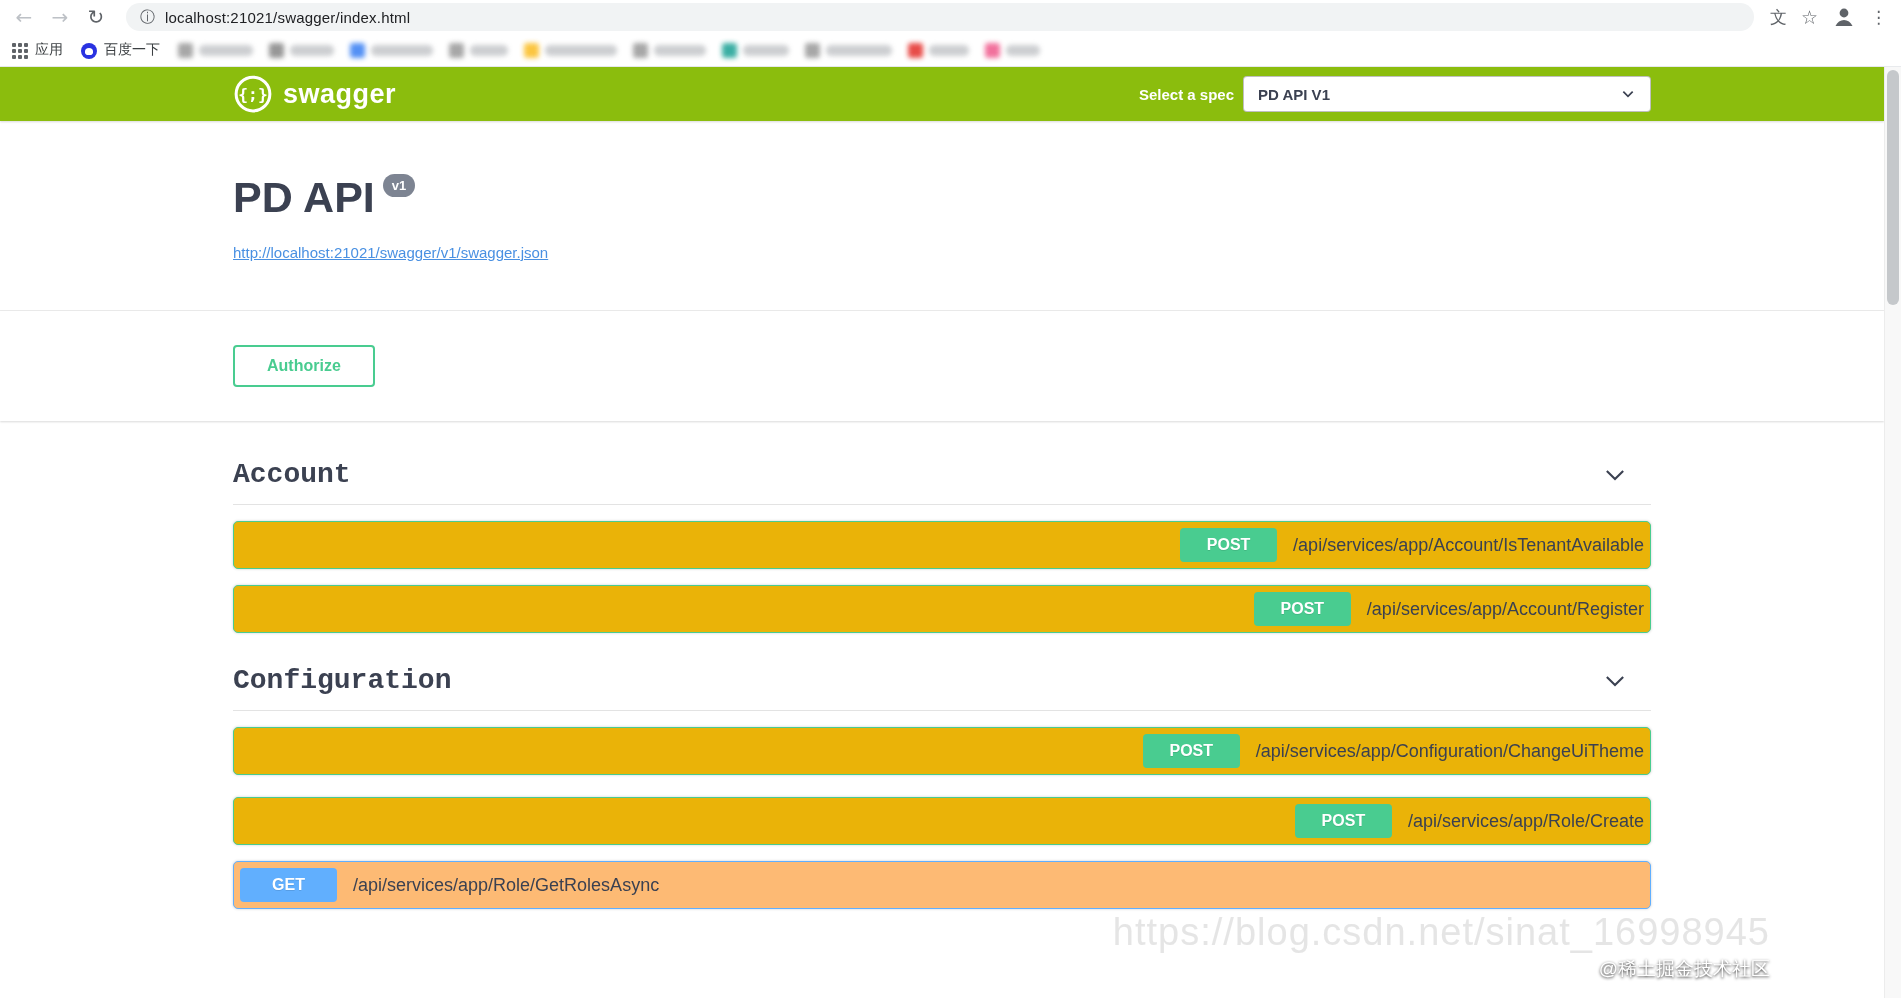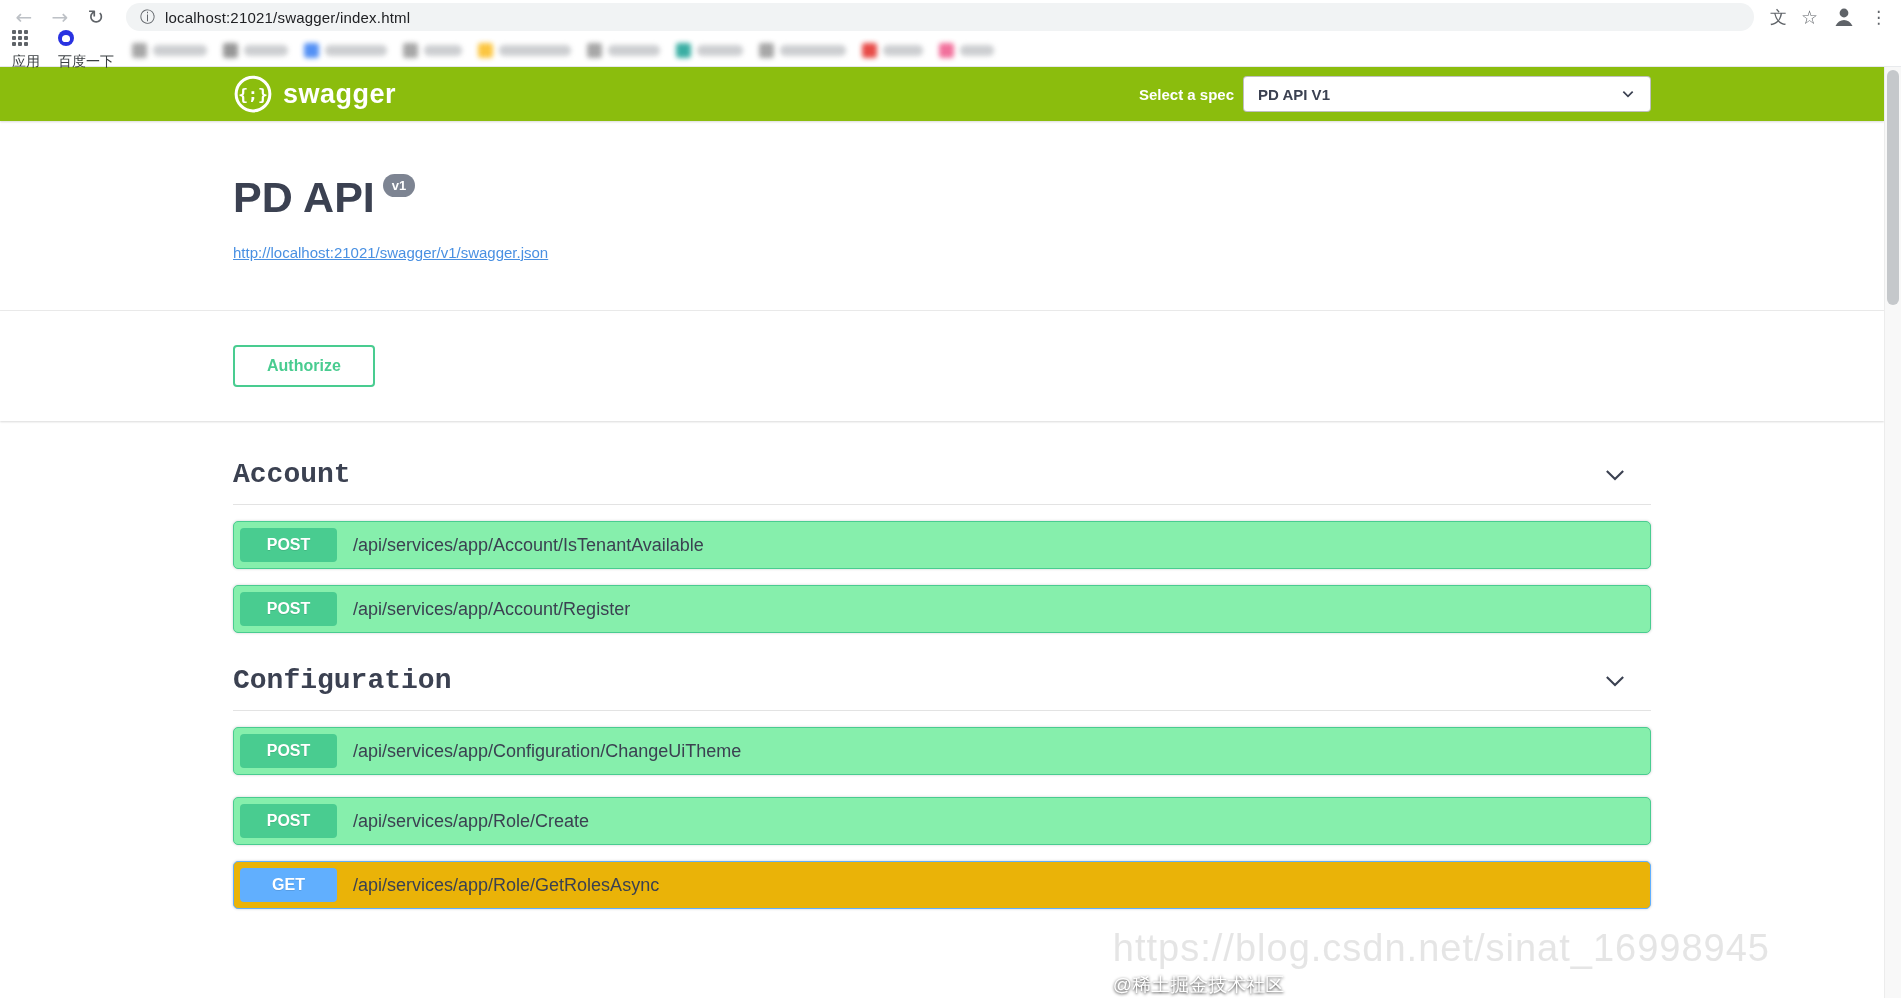--- a/index.html
+++ b/index.html
@@ -17,21 +17,21 @@
     display: flex; align-items: center; padding: 0 14px; gap: 10px; margin: 0 8px; }
   .info-glyph { color: #5f6368; font-size: 15px; font-family: "DejaVu Sans", sans-serif; }
   .url-text { font-size: 15px; color: #202124; letter-spacing: .2px; }
   .chrome-right { display: flex; align-items: center; gap: 14px; padding-right: 4px; }
   .chrome-icon { color: #5f6368; font-size: 17px; font-family: "DejaVu Sans", sans-serif;
     cursor: pointer; line-height: 1; }
   .star { font-size: 19px; }
 
   .bookmarks-bar { height: 33px; background: #fff; display: flex; align-items: center;
     padding: 0 12px; gap: 18px; border-bottom: 1px solid #e8eaed; }
-  .bm-item { display: flex; align-items: flex-start; gap: 7px; cursor: pointer; flex-direction: column; }
+  .bm-item { display: flex; align-items: flex-end; gap: 7px; cursor: pointer; }
   .bm-label { font-size: 14px; color: #3c4043; }
   .apps-grid { display: grid; grid-template-columns: repeat(3, 4px); grid-gap: 2px; }
   .apps-grid i { width: 4px; height: 4px; background: #5f6368; border-radius: 1px; }
   .baidu-dot { width: 16px; height: 16px; border-radius: 50%; background: #2932e1;
     position: relative; }
   .baidu-dot::after { content: ""; position: absolute; left: 4px; top: 5px; width: 8px;
     height: 7px; background: #fff; border-radius: 50% 50% 40% 40%; }
   .bm-blur { display: flex; align-items: center; gap: 16px; filter: blur(2.5px);
     opacity: .9; }
   .bm-ph { display: flex; align-items: center; gap: 6px; }
@@ -78,33 +78,33 @@
 
   .opblock { display: flex; align-items: center; gap: 16px; padding: 6px;
     border-radius: 5px; margin-bottom: 16px; border: 1px solid;
     box-shadow: 0 0 3px rgba(0,0,0,.19); cursor: pointer; }
   .opblock-method { min-width: 97px; text-align: center; padding: 8px 0;
     border-radius: 4px; color: #fff; font-weight: bold; font-size: 16px;
     text-shadow: 0 1px 0 rgba(0,0,0,.1); }
   .opblock-path { font-family: Liberation Sans, sans-serif;
     font-size: 18px; color: #3b4151; }
 
-  .opblock-post   { border-color: #49cc90; background: #86efac; }
+  .opblock-post   { border-color: #49cc90; background: #eab308; justify-content: flex-end; }
   .opblock-post .opblock-method   { background: #49cc90; }
-  .opblock-get    { border-color: #61affe; background: #eab308; }
+  .opblock-get    { border-color: #61affe; background: #fdba74; }
   .opblock-get .opblock-method    { background: #61affe; }
 
   
   .scrollbar { position: fixed; right: 0; top: 67px; bottom: 0; width: 17px;
     background: #f8f8f8; border-left: 1px solid #ececec; }
   .scroll-thumb { position: absolute; top: 3px; left: 2px; width: 12px; height: 235px;
     background: #c5c8cb; border-radius: 7px; cursor: pointer; }
 
   
-  .watermark { position: fixed; right: 131px; bottom: 0; 
+  .watermark { position: fixed; right: 131px; bottom: 16px; text-align: right;
     pointer-events: none; }
   .wm-line1 { font-size: 38px; color: rgba(225,225,225,.85); letter-spacing: 1px;
     line-height: 1.1; }
   .wm-line2 { font-size: 19px; color: #fff; text-shadow: 0 1px 3px rgba(0,0,0,.85);
     margin-top: 2px; }
 </style>
 </head>
 <body>
 
 <div class="chrome-top">

